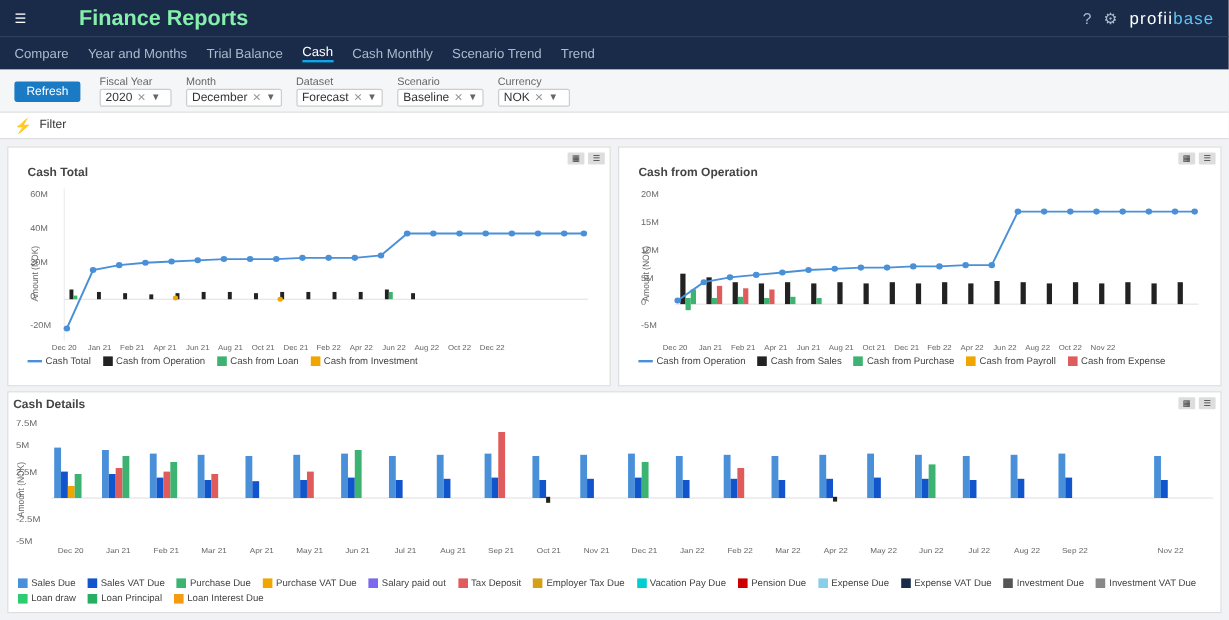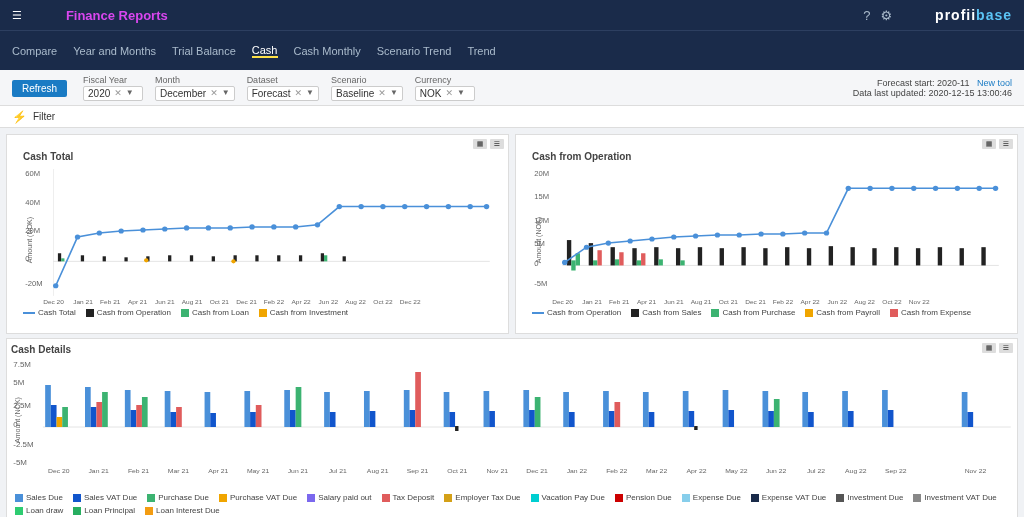--- a/index.html
+++ b/index.html
@@ -1,29 +1,29 @@
 <!DOCTYPE html>
 <html><head>
   <meta charset="utf-8">
   <style>
     * { margin: 0; padding: 0; box-sizing: border-box; }
     body { font-family: Arial, sans-serif; font-size: 11px; background: #f0f2f5; color: #333; width: 1024px; height: 517px; overflow: hidden; }
 
     
     .header { background: #1a2b4a; color: white; display: flex; align-items: center; justify-content: space-between; padding: 0 12px; height: 30px; }
     .header-left { display: flex; align-items: center; gap: 8px; }
-    .header-title { font-size: 13px; font-weight: bold; color: #d946ef; padding-left: 36px; }
+    .header-title { font-size: 18px; font-weight: bold; color: #86efac; padding-left: 36px; }
     .header-right { display: flex; align-items: center; gap: 10px; }
-    .logo { color: white; font-size: 14px; font-weight: bold; letter-spacing: 1px; margin-left: 33px; }
+    .logo { color: white; font-size: 14px; font-weight: normal; letter-spacing: 1px; }
     .logo span { color: #5bc4f5; }
 
     
-    .navbar { background: #1a2b4a; border-top: 1px solid #2d3f60; display: flex; align-items: center; padding: 0 12px; height: 40px; }
+    .navbar { background: #1a2b4a; border-top: 1px solid #2d3f60; display: flex; align-items: center; padding: 0 12px; height: 28px; }
     .navbar a { color: #aabbcc; font-size: 11px; margin-right: 16px; text-decoration: none; cursor: pointer; }
-    .navbar a.active { color: white; border-bottom: 2px solid #fde047; }
+    .navbar a.active { color: white; border-bottom: 2px solid #0ea5e9; }
 
     
     .toolbar { background: #f5f6f8; border-bottom: 1px solid #ddd; padding: 4px 12px; display: flex; align-items: center; gap: 12px; height: 36px; }
     .toolbar-group { display: flex; flex-direction: column; }
     .toolbar-label { font-size: 9px; color: #666; margin-bottom: 1px; }
     .toolbar-select { display: flex; background: white; border: 1px solid #ccc; border-radius: 2px; padding: 1px 4px; font-size: 10px; gap: 4px; min-width: 60px; cursor: pointer; }
     .toolbar-select .x-btn { color: #999; cursor: pointer; font-size: 9px; }
     .toolbar-select .arrow { color: #666; font-size: 8px; }
     .refresh-btn { background: #1a7bc4; color: white; border: none; border-radius: 2px; padding: 3px 10px; font-size: 10px; cursor: pointer; margin-top: 2px; }
     .forecast-info { margin-left: auto; text-align: right; font-size: 9px; color: #444; }
@@ -127,31 +127,20 @@
       <span class="x-btn">✕</span>
       <span class="arrow">▼</span>
     </div>
   </div>
   <div class="toolbar-group">
     <span class="toolbar-label">Currency</span>
     <div class="toolbar-select">
       <span>NOK</span>
       <span class="x-btn">✕</span>
       <span class="arrow">▼</span>
-    </div>
-  </div>
-  <div class="forecast-info">
-    <div>
-      <span>Forecast start:</span>
-      <span>2020-11</span>
-      &nbsp;&nbsp;<a href="#" class="new-tool-link">New tool</a>
-    </div>
-    <div>
-      <span>Data last updated:</span>
-      <span>2020-12-15 13:00:46</span>
     </div>
   </div>
 </div>
 
 <div class="filterbar">
   <span class="filter-icon">⚡</span>
   <span>Filter</span>
 </div>
 
 <div class="main">

